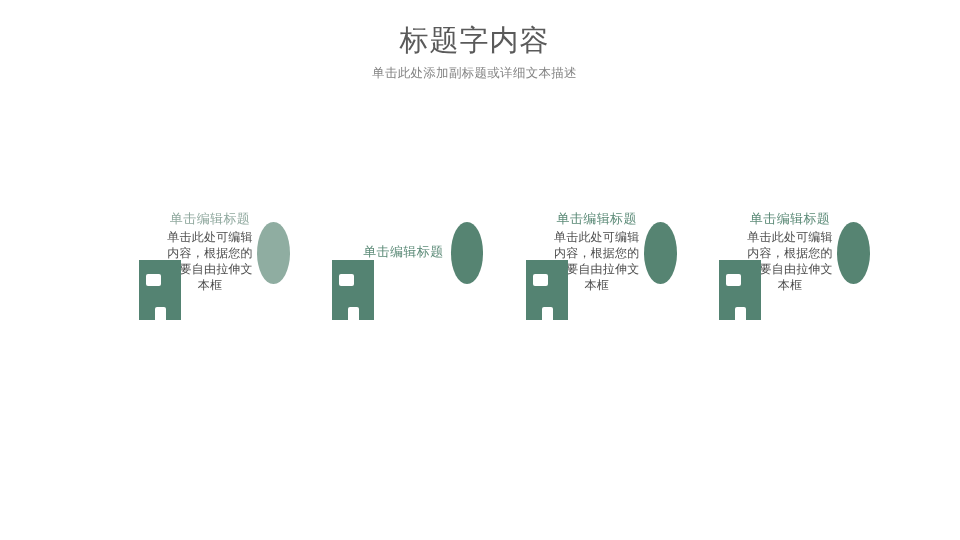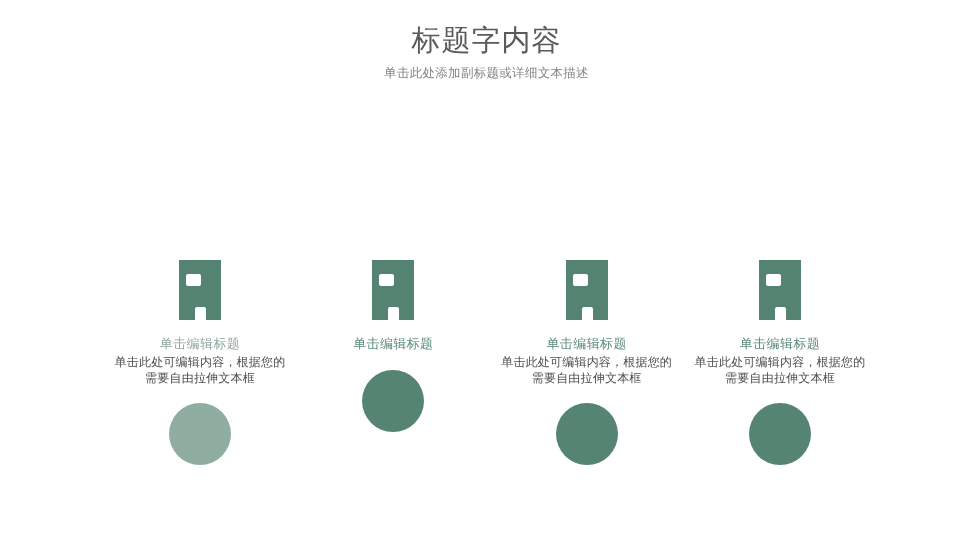--- a/index.html
+++ b/index.html
@@ -20,21 +20,21 @@
     position: relative;
     width: 960px;
     height: 540px;
     background: #ffffff;
   }
 
   
   .header {
     position: absolute;
     top: 22px;
-    left: 16px;
+    left: 4px;
     width: 941px;
     text-align: center;
   }
   .slide-title {
     font-size: 29px;
     line-height: 36px;
     color: #5a5a5a;
     font-weight: 400;
     letter-spacing: 1px;
     margin: 0;
@@ -55,21 +55,21 @@
     left: 110px;
     width: 760px;
     display: flex;
     flex-direction: row;
     justify-content: space-between;
     align-items: flex-start;
   }
   .column {
     width: 180px;
     display: flex;
-    flex-direction: column;
+    flex-direction: row;
     align-items: center;
   }
 
   
   .house {
     width: 100px;
     height: 152px;
     position: relative;
   }
   .house-roof {

